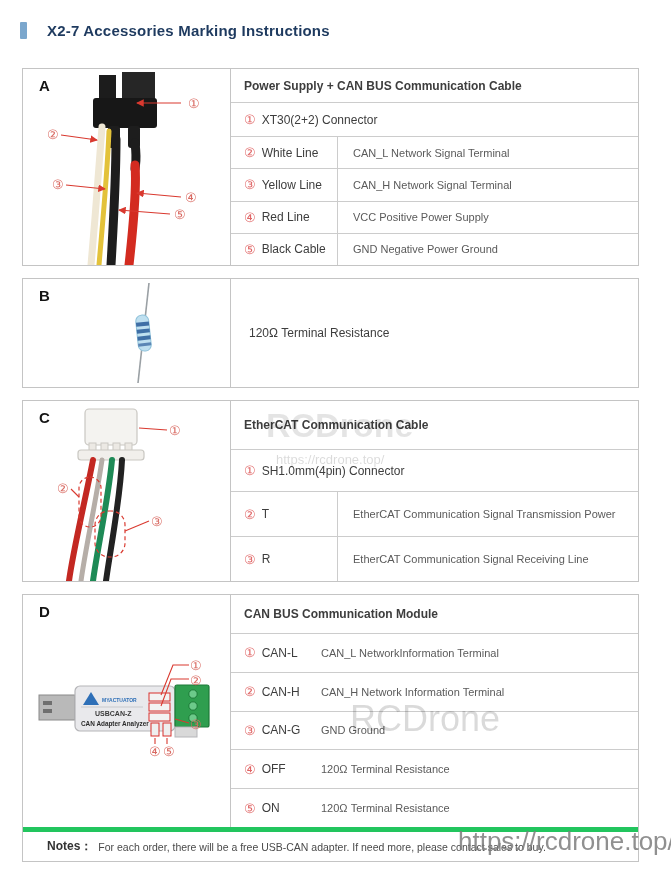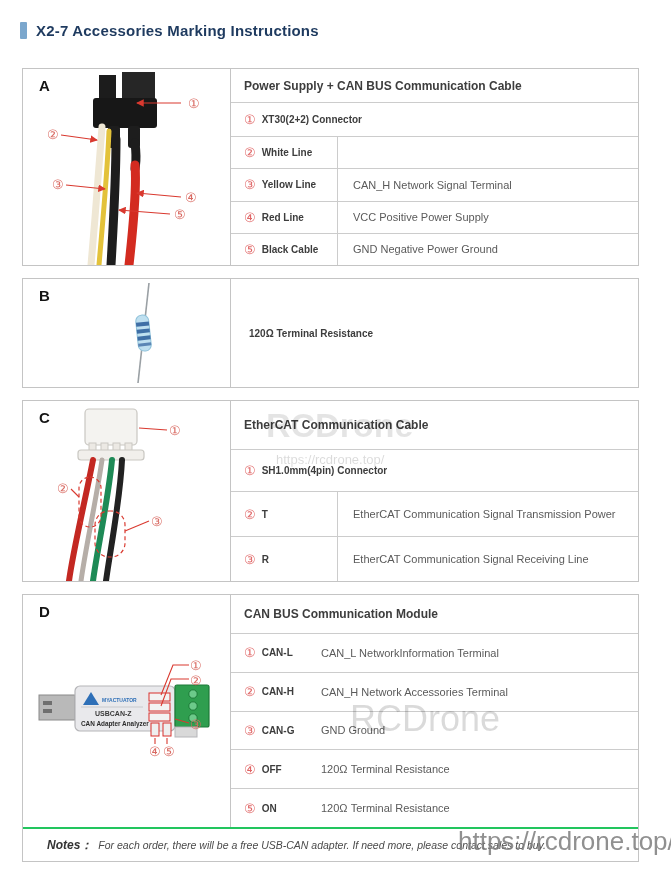--- a/index.html
+++ b/index.html
@@ -1,20 +1,20 @@
 <!DOCTYPE html>
 <html><head>
 <meta charset="utf-8">
 <style>
   * { margin:0; padding:0; box-sizing:border-box; }
   html,body { width:671px; height:889px; background:#ffffff;
     font-family:"Liberation Sans", sans-serif; position:relative; overflow:hidden; }
 
   
-  .title-row { position:absolute; left:20px; top:22px; display:flex; align-items:center; gap:9px; }
+  .title-row { position:absolute; left:20px; top:22px; display:flex; align-items:center; gap:20px; }
   .title-bullet { width:7px; height:17px; background:#7ba7cd; border-radius:1px; }
   .title-text { font-size:15px; font-weight:bold; color:#1e3a5f; letter-spacing:0.2px; }
 
   
   .box { position:absolute; left:22px; width:617px; border:1px solid #c4c4c4; background:#fff; display:flex; }
   #box-a { top:68px;  height:198px; }
   #box-b { top:278px; height:110px; }
   #box-c { top:400px; height:182px; }
   #box-d { top:594px; height:268px; flex-direction:column; }
   .d-main { display:flex; flex:1; min-height:0; }
@@ -26,31 +26,31 @@
   .tbl { flex:1; display:grid; min-width:0; }
   #box-a .tbl { grid-template-rows:33px 34px 1fr 1fr 1fr 1fr; }
   #box-c .tbl { grid-template-rows:48px 42px 1fr 1fr; }
   #box-d .tbl { grid-template-rows:38px 1fr 1fr 1fr 1fr 1fr; }
 
   .row { border-top:1px solid #cccccc; display:flex; align-items:center; }
   .row:first-child { border-top:none; }
   .hdr { font-weight:bold; font-size:12px; color:#3d3d3d; padding-left:13px; }
   .conn-row { padding-left:13px; }
   .num { color:#e06666; font-size:13px; font-weight:normal; margin-right:6px; }
-  .blbl { font-weight:bold; font-size:10px; color:#3d3d3d; }
+  .blbl { font-weight:normal; font-size:12px; color:#3d3d3d; }
   .split { align-items:stretch; }
   .lbl-cell { flex:0 0 107px; width:107px; border-right:1px solid #cccccc; display:flex; align-items:center; padding-left:13px; }
   .desc-cell { flex:1; display:flex; align-items:center; padding-left:15px; font-size:11px; color:#5a5a5a; }
   .d-row { padding-left:13px; }
   .d-lbl { display:inline-flex; align-items:center; width:77px; }
   .d-desc { font-size:11px; color:#5a5a5a; }
 
   .b-text-cell { flex:1; display:flex; align-items:center; padding-left:18px; }
 
-  .notes-row { border-top:2px solid #22c55e; height:34px; flex:0 0 34px; display:flex; align-items:center; padding-left:24px;font-style:italic; }
+  .notes-row { border-top:5px solid #22c55e; height:34px; flex:0 0 34px; display:flex; align-items:center; padding-left:24px; }
   .notes-label { font-weight:bold; font-size:12px; color:#333; margin-right:6px; }
   .notes-text { font-size:10.5px; color:#4a4a4a; }
 
   
   .wm { position:absolute; pointer-events:none; white-space:nowrap; z-index:3; }
   #wm-c-brand  { left:266px; top:406px; font-size:34px; font-weight:bold; color:#000; opacity:0.10; }
   #wm-c-url    { left:276px; top:452px; font-size:13px; color:#000; opacity:0.14; }
   #wm-d-brand  { left:350px; top:698px; font-size:36px; font-weight:normal; color:#000; opacity:0.14; }
   #wm-bottom   { left:458px; top:826px; font-size:26px; color:#7d7d7d; opacity:0.85; }
 
@@ -104,20 +104,21 @@
     <div class="row hdr">Power Supply + CAN BUS Communication Cable</div>
     <div class="row conn-row">
       <span class="num">①</span>
       <span class="blbl">XT30(2+2) Connector</span>
     </div>
     <div class="row split">
       <div class="lbl-cell">
         <span class="num">②</span>
         <span class="blbl">White Line</span>
       </div>
+      <div class="desc-cell">CAN_L Network Signal Terminal</div>
     </div>
     <div class="row split">
       <div class="lbl-cell">
         <span class="num">③</span>
         <span class="blbl">Yellow Line</span>
       </div>
       <div class="desc-cell">CAN_H Network Signal Terminal</div>
     </div>
     <div class="row split">
       <div class="lbl-cell">
@@ -257,21 +258,21 @@
             <span class="num">①</span>
         <span class="blbl">CAN-L</span>
           </span>
         <span class="d-desc">CAN_L NetworkInformation Terminal</span>
       </div>
       <div class="row d-row">
         <span class="d-lbl">
             <span class="num">②</span>
         <span class="blbl">CAN-H</span>
           </span>
-        <span class="d-desc">CAN_H Network Accessories Terminal</span>
+        <span class="d-desc">CAN_H Network Information Terminal</span>
       </div>
       <div class="row d-row">
         <span class="d-lbl">
             <span class="num">③</span>
         <span class="blbl">CAN-G</span>
           </span>
         <span class="d-desc">GND Ground</span>
       </div>
       <div class="row d-row">
         <span class="d-lbl">

